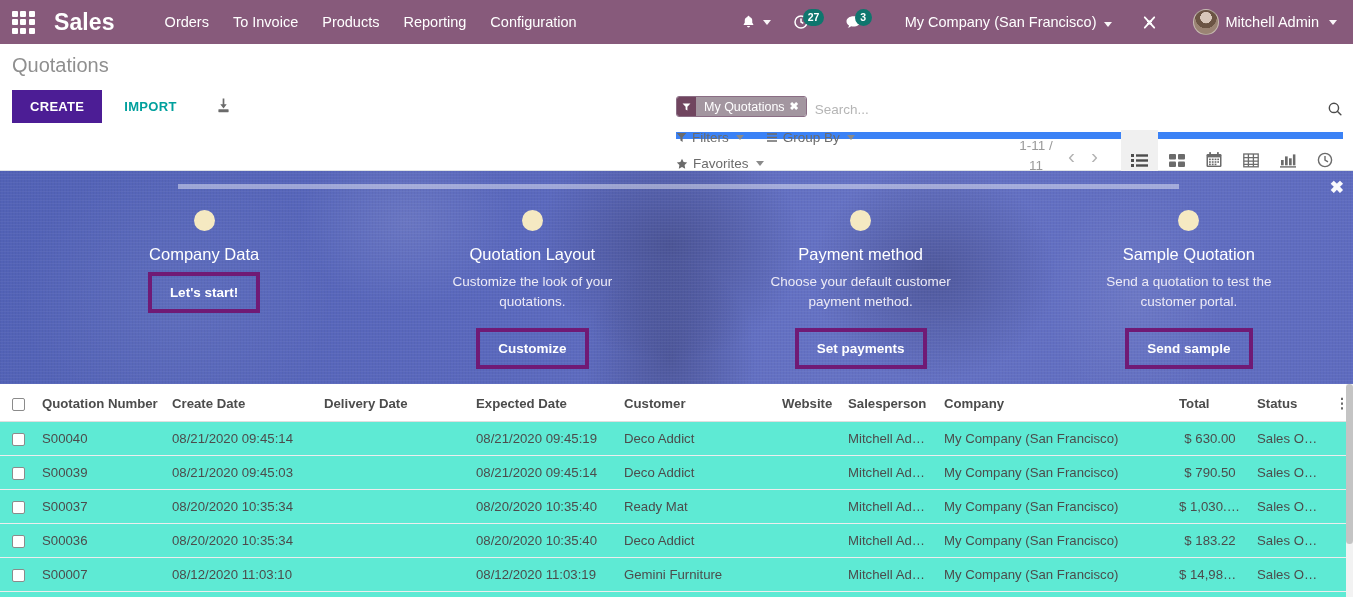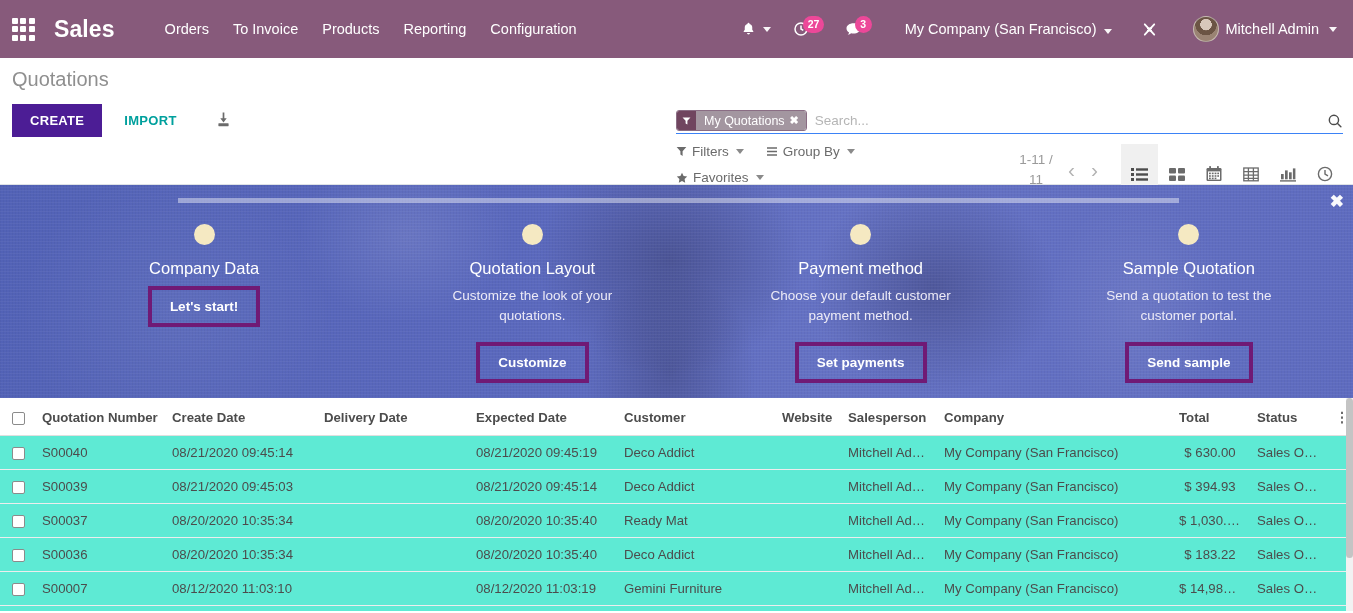--- a/index.html
+++ b/index.html
@@ -4,21 +4,21 @@
 <style>
   * { box-sizing: border-box; margin: 0; padding: 0; }
   html, body {
     width: 1353px; height: 613px;
     font-family: "Liberation Sans", sans-serif;
     background: #fff; overflow: hidden;
   }
 
   
   .navbar {
-    height: 58px; background: #875A7B;
+    height: 44px; background: #875A7B;
     display: flex; align-items: center;
     color: #fff; position: relative;
   }
   .apps-grid {
     width: 46px; height: 45px;
     display: flex; align-items: center; justify-content: center;
     cursor: pointer;
   }
   .apps-grid .g {
     display: grid; grid-template-columns: repeat(3, 6px);
@@ -43,21 +43,21 @@
     padding: 10px 11px; cursor: pointer; position: relative;
     color: #fff; font-size: 14.5px;
   }
   .caret {
     width: 0; height: 0; border-left: 4px solid transparent;
     border-right: 4px solid transparent; border-top: 5px solid #fff;
     display: inline-block; margin-left: 3px; opacity: .95;
   }
   .badge-count {
     position: absolute; top: 5px; left: 21px;
-    background: #ec4899; color: #fff;
+    background: #0f766e; color: #fff;
     font-size: 10.5px; font-weight: 700; line-height: 1;
     padding: 3px 5px; border-radius: 9px; min-width: 17px;
     text-align: center;
   }
   .company-name { font-size: 14.5px; padding: 10px 10px; cursor: pointer; white-space: nowrap; }
   .avatar {
     width: 26px; height: 26px; border-radius: 50%;
     background: radial-gradient(circle at 50% 32%, #d8c7bb 0 28%, #6b5444 29% 52%, #9a8373 53% 100%);
     border: 1px solid rgba(255,255,255,.45);
     overflow: hidden; flex: none;
@@ -83,22 +83,22 @@
     background: none; border: none; color: #00A09D;
     font-size: 13px; font-weight: 700; letter-spacing: .3px;
     padding: 9px 14px; cursor: pointer; margin-left: 8px;
     font-family: "Liberation Sans", sans-serif;
   }
   .btn-export { background: none; border: none; cursor: pointer; padding: 6px 10px; margin-left: 14px; }
 
   
   .cp-search { position: absolute; left: 676px; right: 10px; top: 52px; }
   .search-row {
-    display: flex; align-items: center;
-    border-bottom: 1px solid #3b82f6; padding-bottom: 2px;
+    display: flex; align-items: flex-end;
+    border-bottom: 7px solid #3b82f6; padding-bottom: 15px;
   }
   .facet {
     display: flex; align-items: stretch; height: 21px;
     border-radius: 3px; overflow: hidden; flex: none;
     border: 1px solid #8a6d84;
   }
   .facet-icon {
     background: #70455f; color: #fff; display: flex;
     align-items: center; justify-content: center;
     padding: 0 5px; font-size: 11px;
@@ -547,21 +547,21 @@
       <tr>
         <td class="col-chk"><span class="chk"></span></td>
         <td>S00039</td>
         <td>08/21/2020 09:45:03</td>
         <td></td>
         <td>08/21/2020 09:45:14</td>
         <td>Deco Addict</td>
         <td></td>
         <td>Mitchell Admin</td>
         <td>My Company (San Francisco)</td>
-        <td class="ta-right">$ 394.93</td>
+        <td class="ta-right">$ 790.50</td>
         <td>Sales Order</td>
         <td class="col-opt"></td>
       </tr>
       <tr>
         <td class="col-chk"><span class="chk"></span></td>
         <td>S00037</td>
         <td>08/20/2020 10:35:34</td>
         <td></td>
         <td>08/20/2020 10:35:40</td>
         <td>Ready Mat</td>

